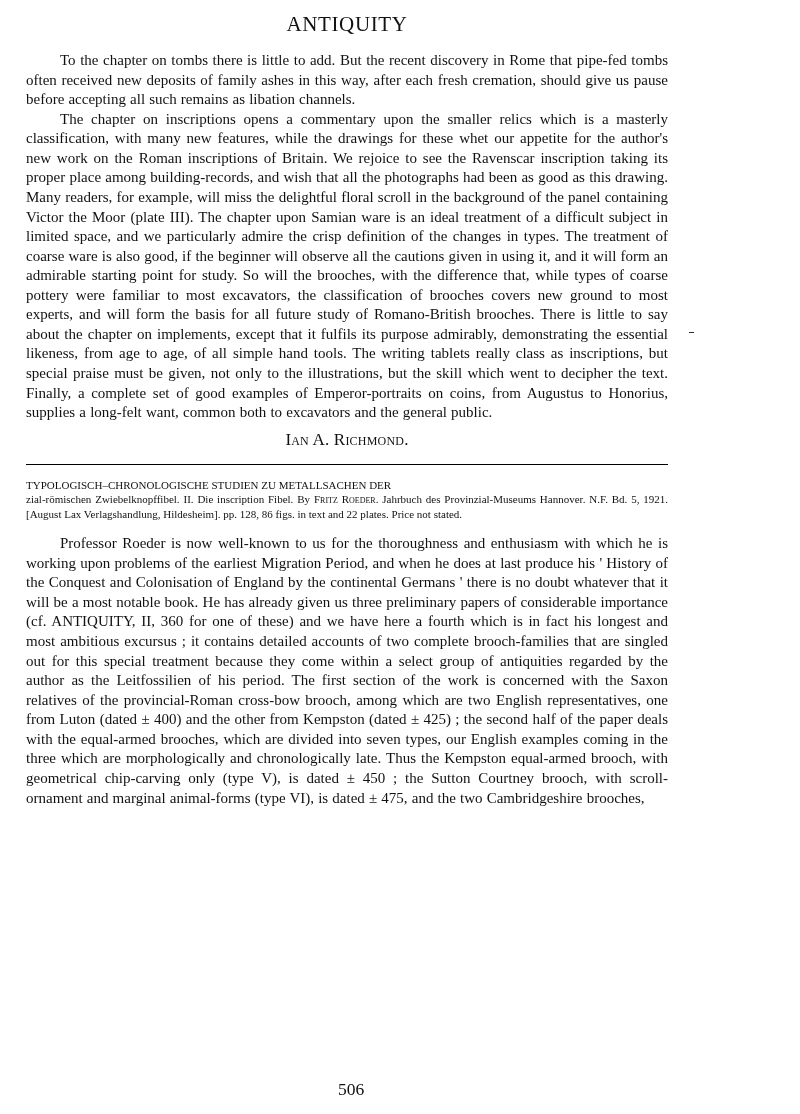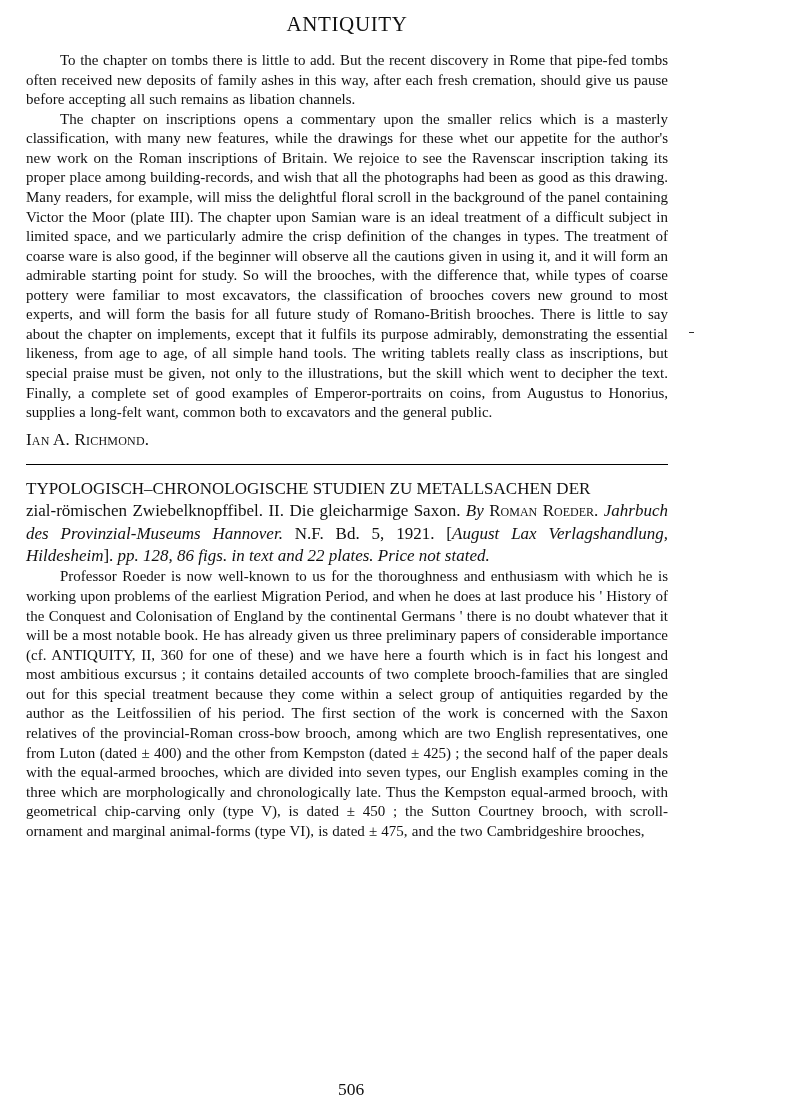--- a/index.html
+++ b/index.html
@@ -30,53 +30,53 @@
   p.body {
     font-size: 15px;
     line-height: 1.305;
     text-align: justify;
     text-align-last: left;
     margin: 0;
     text-indent: 34px;
     word-spacing: 0.4px;
   }
   .signature {
-    text-align: left;
+    text-align: center;
     font-size: 17px;
     margin: 7px 0 0 0;
     letter-spacing: 0.2px;
   }
   .sc {
     font-variant: small-caps;
   }
   .rule-wrap {
     margin: 14px 0 13px 0;
     height: 1px;
   }
   .rule {
     width: 100%;
     height: 1px;
     background: #000;
   }
   .review-head {
-    font-size: 17px;
+    font-size: 11px;
     line-height: 1.32;
     text-align: justify;
     text-align-last: left;
-    margin: 0 0 0 0;
+    margin: 0 0 13px 0;
   }
   .review-head .l2 {
     display: block;
     padding-left: 28px;
   }
   .review-head .l3 {
     display: block;
     padding-left: 0;
   }
-  .italic { font-style: italic; }
+  .italic { }
   .folio {
     position: absolute;
     left: 8px;
     right: 0;
     bottom: 14px;
     text-align: center;
     font-size: 17.5px;
   }
   .tick-right {
     position: absolute;
@@ -105,23 +105,23 @@
   <p class="signature sc">Ian A. Richmond.</p>
 
   <div class="rule-wrap">
     <div class="rule"></div>
   </div>
 
   <div class="block-sec">
     <div class="review-head">
       <span>TYPOLOGISCH–CHRONOLOGISCHE STUDIEN ZU METALLSACHEN DER</span>
       <span class="l3">
-        <span>zial-römischen Zwiebelknopffibel. II. Die gleicharmige Saxon.</span>
+        <span>zial-römischen Zwiebelknopffibel. II. Die inscription Fibel.</span>
         <span class="italic">By</span>
-        <span class="sc">Roman Roeder.</span>
+        <span class="sc">Fritz Roeder.</span>
         <span class="italic">Jahrbuch des Provinzial-Museums Hannover.</span>
         <span>N.F. Bd. 5, 1921.</span>
         <span>[</span><span class="italic">August Lax Verlagshandlung, Hildesheim</span><span>].</span>
         <span class="italic">pp. 128, 86 figs. in text and 22 plates. Price not stated.</span>
       </span>
     </div>
 
     <p class="body">Professor Roeder is now well-known to us for the thoroughness and enthusiasm with which he is working upon problems of the earliest Migration Period, and when he does at last produce his ' History of the Conquest and Colonisation of England by the continental Germans ' there is no doubt whatever that it will be a most notable book.  He has already given us three preliminary papers of considerable importance (cf. ANTIQUITY, II, 360 for one of these) and we have here a fourth which is in fact his longest and most ambitious excursus ; it contains detailed accounts of two complete brooch-families that are singled out for this special treatment because they come within a select group of antiquities regarded by the author as the Leitfossilien of his period. The first section of the work is concerned with the Saxon relatives of the provincial-Roman cross-bow brooch, among which are two English representatives, one from Luton (dated ± 400) and the other from Kempston (dated ± 425) ; the second half of the paper deals with the equal-armed brooches, which are divided into seven types, our English examples coming in the three which are morphologically and chronologically late.  Thus the Kempston equal-armed brooch, with geometrical chip-carving only (type V), is dated ± 450 ; the Sutton Courtney brooch, with scroll-ornament and marginal animal-forms (type VI), is dated ± 475, and the two Cambridgeshire brooches,</p>
   </div>
 

